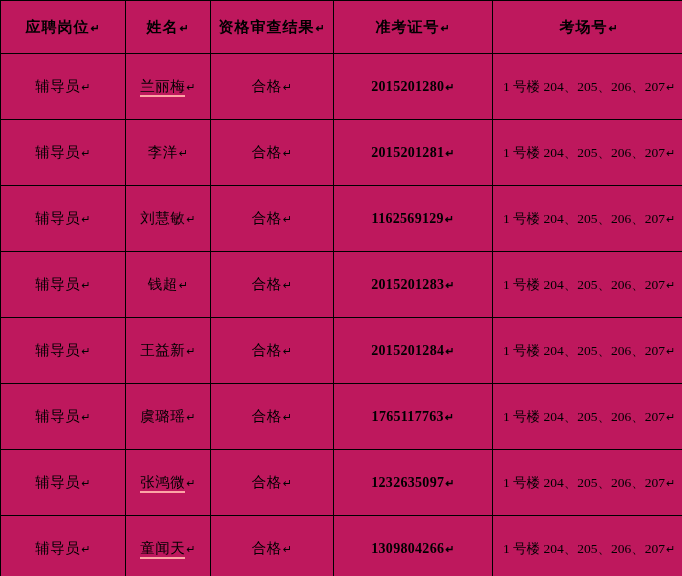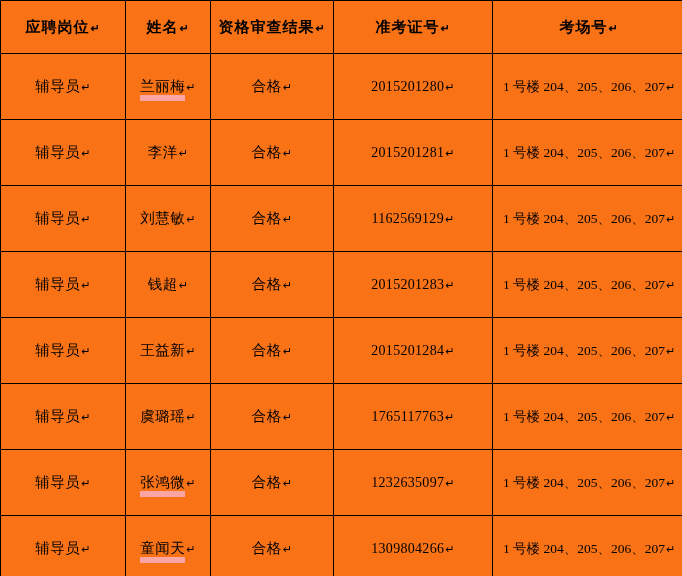--- a/index.html
+++ b/index.html
@@ -11,21 +11,21 @@
     width: 682px;
     height: 576px;
     font-family: "Liberation Serif", "DejaVu Serif", serif;
     color: #000000;
     overflow: hidden;
   }
   .doc {
     width: 682px;
     height: 576px;
     position: relative;
-    background: #f97316;
+    background: #be185d;
   }
   table.exam-table {
     border-collapse: collapse;
     width: 680px;
     margin: 0;
     table-layout: fixed;
   }
   table.exam-table td,
   table.exam-table th {
     border: 1px solid #000000;
@@ -61,28 +61,29 @@
     font-size: 11px;
     color: #000000;
     vertical-align: baseline;
     margin-left: 1px;
     font-family: "Liberation Serif", serif;
   }
   .ticket {
     font-family: "Liberation Serif", "DejaVu Serif", serif;
     font-size: 14px;
     letter-spacing: 0.3px;
+    font-weight: bold;
   }
   .room {
     font-size: 13.5px;
     letter-spacing: 0px;
   }
   
   .squiggle {
-    border-bottom: 6px solid #fca5a5;
+    border-bottom: 2px solid #fca5a5;
     padding-bottom: 1px;
   }
   .name-cell {
     font-size: 15px;
   }
 </style>
 </head>
 <body>
 
 <div class="doc">

